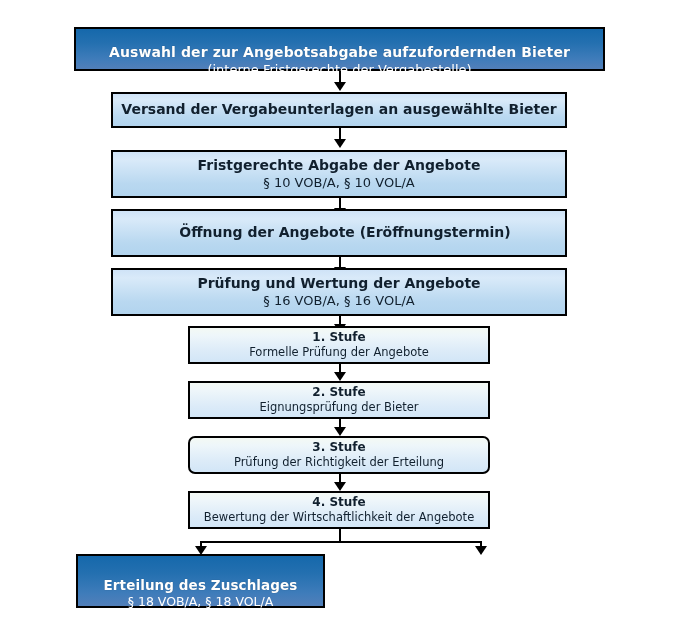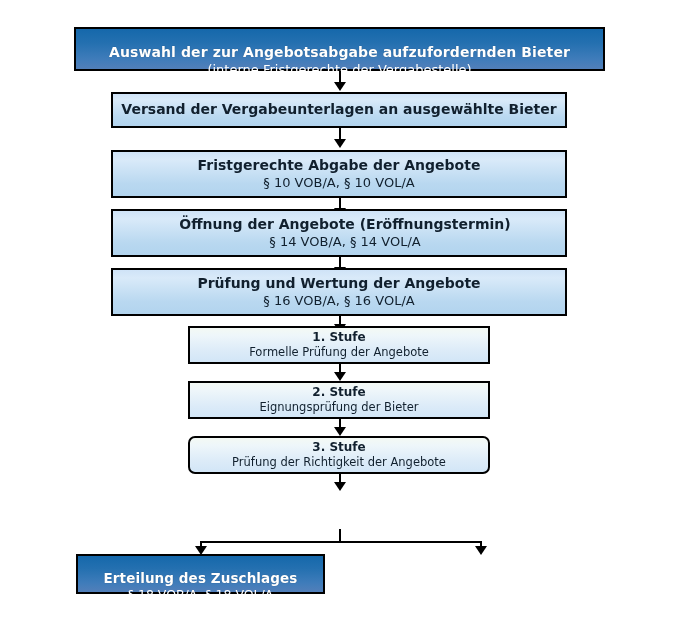--- a/index.html
+++ b/index.html
@@ -126,21 +126,20 @@
   <div class="node stage" style="left:111px; top:150px; width:456px; height:48px;">
     <span class="title">Fristgerechte Abgabe der Angebote</span>
     <span class="sub">§ 10 VOB/A, § 10 VOL/A</span>
   </div>
 
   <div class="conn v" style="left:339px; top:198px; height:14px;"></div>
   <div class="arrowhead" style="left:334px; top:208px;"></div>
 
   <div class="node stage" style="left:111px; top:209px; width:456px; height:48px;padding-left:12px;">
     <span class="title">Öffnung der Angebote (Eröffnungstermin)</span>
-    <span class="sub">§ 14 VOB/A, § 14 VOL/A</span>
   </div>
 
   <div class="conn v" style="left:339px; top:257px; height:14px;"></div>
   <div class="arrowhead" style="left:334px; top:267px;"></div>
 
   <div class="node stage" style="left:111px; top:268px; width:456px; height:48px;">
     <span class="title">Prüfung und Wertung der Angebote</span>
     <span class="sub">§ 16 VOB/A, § 16 VOL/A</span>
   </div>
 
@@ -158,33 +157,37 @@
   <div class="node substage" style="left:188px; top:381px; width:302px; height:38px;">
     <span class="title">2. Stufe</span>
     <span class="sub">Eignungsprüfung der Bieter</span>
   </div>
 
   <div class="conn v" style="left:339px; top:419px; height:12px;"></div>
   <div class="arrowhead" style="left:334px; top:427px;"></div>
 
   <div class="node substage" style="left:188px; top:436px; width:302px; height:38px;border-radius:7px;">
     <span class="title">3. Stufe</span>
-    <span class="sub">Prüfung der Richtigkeit der Angebote</span>
+    <span class="sub">Prüfung der Richtigkeit der Erteilung</span>
   </div>
 
   <div class="conn v" style="left:339px; top:474px; height:12px;"></div>
   <div class="arrowhead" style="left:334px; top:482px;"></div>
 
+  <div class="node substage" style="left:188px; top:491px; width:302px; height:38px;">
+    <span class="title">4. Stufe</span>
+    <span class="sub">Bewertung der Wirtschaftlichkeit der Angebote</span>
+  </div>
 
   <div class="conn v" style="left:339px; top:529px; height:14px;"></div>
   <div class="conn h" style="left:200px; top:541px; width:282px;"></div>
   <div class="conn v" style="left:200px; top:541px; height:12px;"></div>
   <div class="arrowhead" style="left:195px; top:546px;"></div>
   <div class="conn v" style="left:480px; top:541px; height:12px;"></div>
   <div class="arrowhead" style="left:475px; top:546px;"></div>
 
-  <div class="node primary result" style="left:76px; top:554px; width:249px; height:40px;align-items:center;">
+  <div class="node primary result" style="left:76px; top:554px; width:249px; height:54px;align-items:center;">
     <span class="title">Erteilung des Zuschlages</span>
     <span class="sub">§ 18 VOB/A, § 18 VOL/A</span>
   </div>
 
 
 </div>
 
 </body></html>

